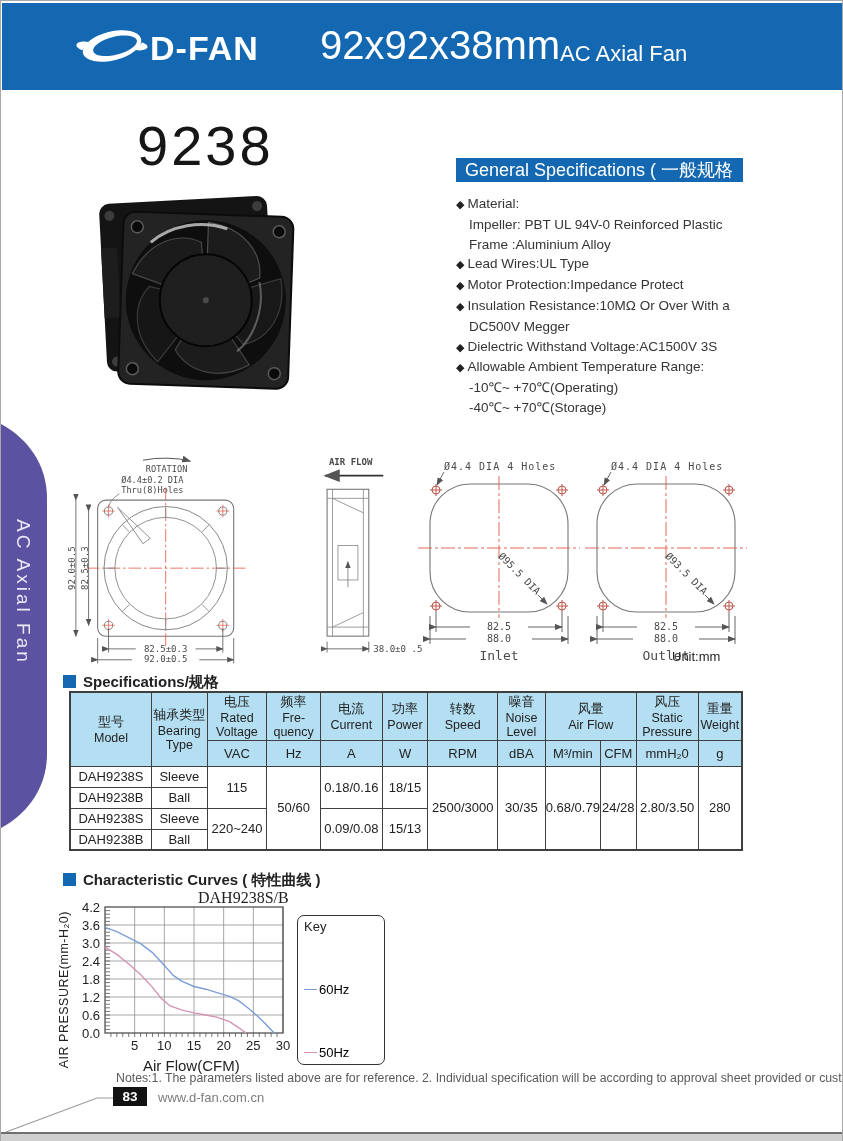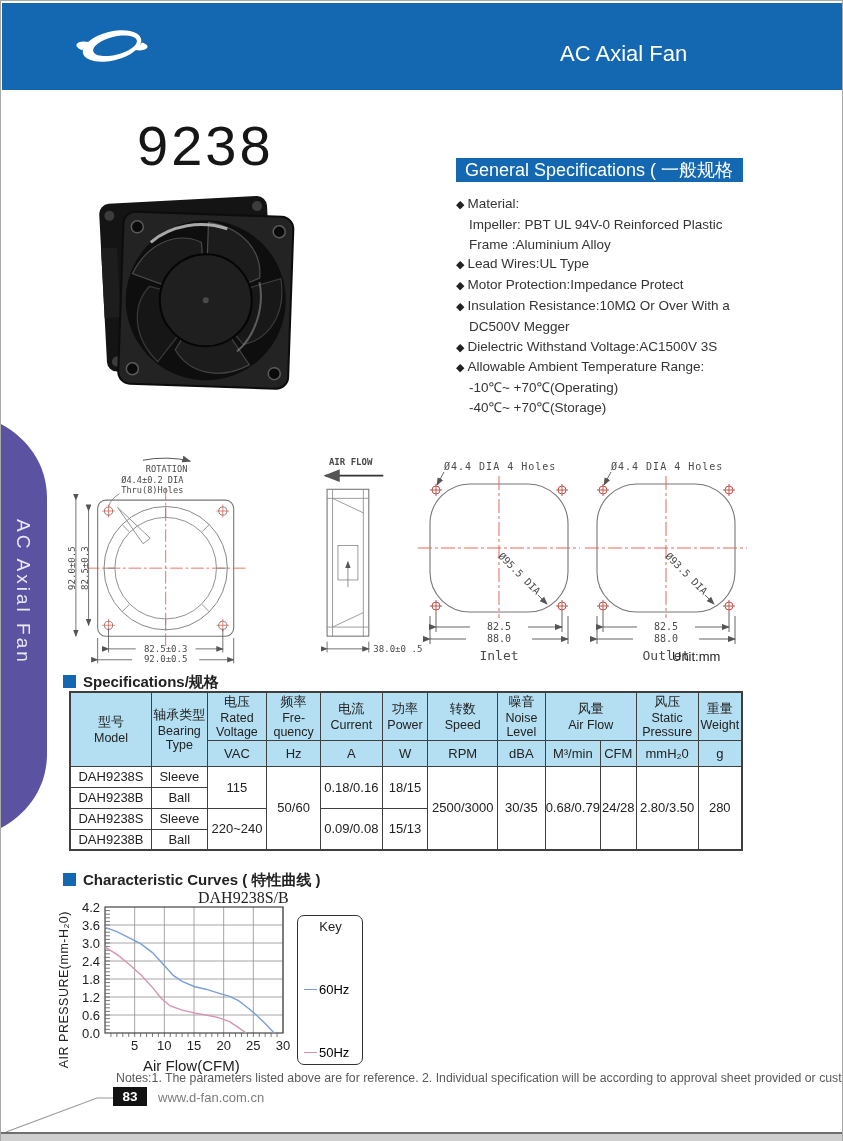--- a/index.html
+++ b/index.html
@@ -57,22 +57,22 @@
   .spec-table .en { display:block; font-size:12.5px; }
   .spec-table { border:2px solid #3f3f3f; }
 
   
   .chart { position:absolute; left:58px; top:888px; width:380px; height:190px; }
   .chart-title { position:absolute; left:112px; top:0; font-family:"Liberation Serif", serif;
           font-size:16px; color:#222; }
   .chart-ylabel { position:absolute; left:-2px; top:22px; writing-mode:vertical-rl;
           transform:rotate(180deg); font-size:12.5px; color:#222; letter-spacing:0.5px; }
   .chart-xlabel { position:absolute; left:84px; top:168px; font-size:15px; color:#222; }
-  .legend { position:absolute; left:238px; top:26px; width:66px; border:1.3px solid #333;
-          border-radius:7px; padding:3px 5px 4px 6px; background:#fff;text-align:center; }
+  .legend { position:absolute; left:238px; top:26px; width:88px; border:1.3px solid #333;
+          border-radius:7px; padding:3px 5px 4px 6px; background:#fff; }
   .legend-title { font-size:13px; color:#222; }
   .legend-row { display:flex; align-items:center; font-size:13px; color:#000000; line-height:15px;margin-top:48px; }
   .legend-swatch { display:inline-block; width:13px; height:1.5px; margin-right:2px; }
 
   
   .notes { position:absolute; left:115px; top:1070px; font-size:12.3px; color:#5a5a5a;
           white-space:nowrap; }
   .page-num { position:absolute; left:112px; top:1086px; width:34px; height:19px; background:#121212;
           color:#fff; font-size:13.5px; font-weight:bold; text-align:center; line-height:19px; }
   .site-url { position:absolute; left:157px; top:1089px; font-size:13px; color:#7c7c7c; }
@@ -85,20 +85,22 @@
 
   <div class="hdr">
     <svg class="logo" width="150" height="50" viewBox="0 0 150 50">
       <g transform="rotate(-14 40 25)">
         <ellipse cx="40" cy="25" rx="30" ry="14.5" fill="#ffffff"></ellipse>
         <ellipse cx="43" cy="25.5" rx="22.5" ry="9" fill="#1368b1"></ellipse>
         <path d="M10,22 C2,16 6,12 14,14 L22,17 C16,18 12,20 10,22 Z" fill="#ffffff"></path>
         <path d="M70,29 C78,34 74,38 66,36 L58,33 C64,32 68,31 70,29 Z" fill="#ffffff"></path>
       </g>
     </svg>
+    <div class="logo-text">D-FAN</div>
+    <div class="dim-title">92x92x38mm</div>
     <div class="cat-title">AC Axial Fan</div>
   </div>
 
   <div class="model-series">9238</div>
 
   <svg class="fan-photo" width="208" height="214" viewBox="0 0 208 214">
     <g transform="rotate(-3 95 100)">
       <rect x="14" y="16" width="168" height="168" rx="10" fill="#141414"></rect>
       <circle cx="24" cy="28" r="5" fill="#3c3c3c"></circle>
       <circle cx="172" cy="26" r="5" fill="#3c3c3c"></circle>

